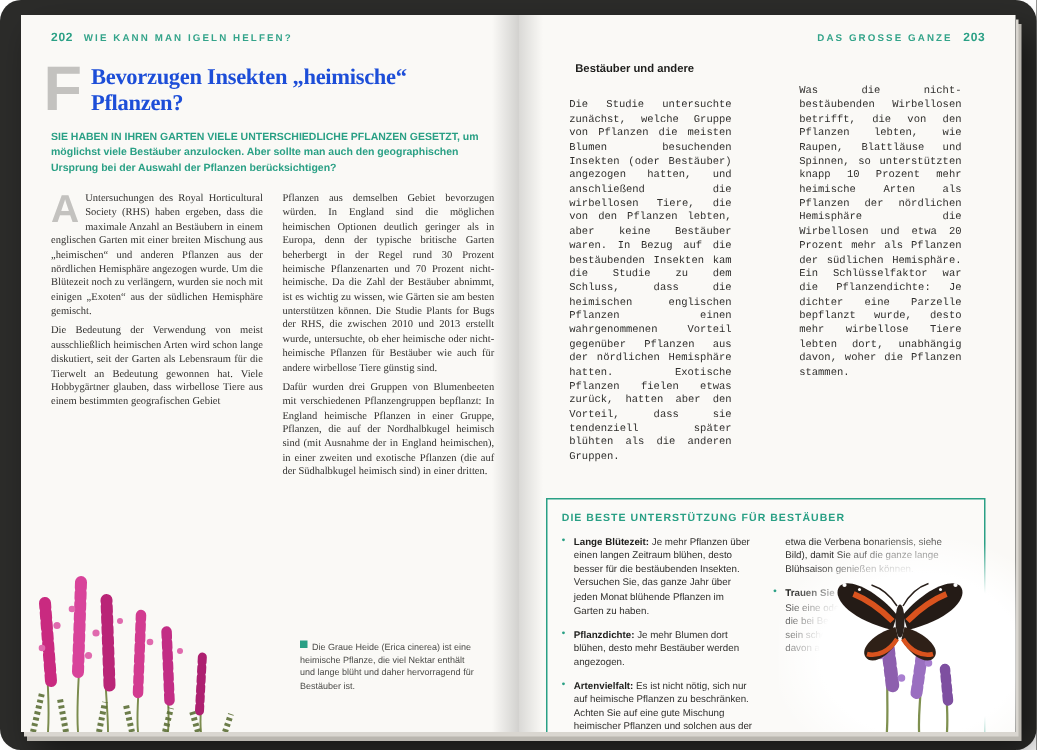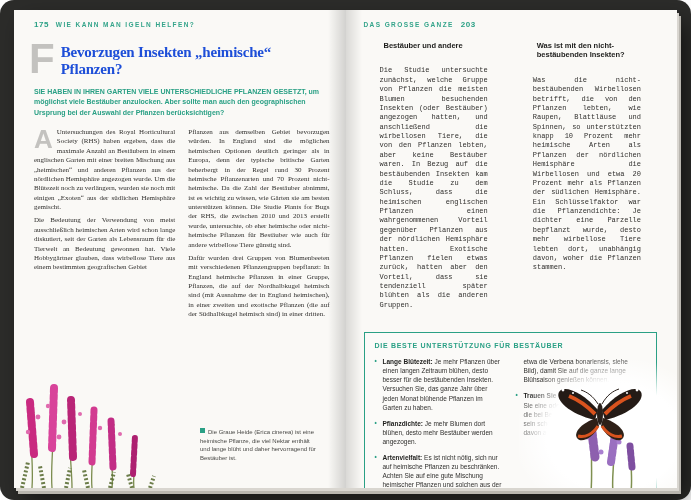--- a/index.html
+++ b/index.html
@@ -22,21 +22,21 @@
     background:linear-gradient(to left, rgba(0,0,0,.16), rgba(0,0,0,0));pointer-events:none;
   }
   .page-right::before{
     content:"";position:absolute;top:0;bottom:0;left:0;width:16px;
     background:linear-gradient(to right, rgba(0,0,0,.13), rgba(0,0,0,0));pointer-events:none;z-index:5;
   }
   .content{position:absolute;inset:0;padding:10px 16px 0 20px;}
   .page-right .content{padding:10px 20px 0 18px;}
 
   .runhead{display:flex;align-items:baseline;gap:7px;color:#2aa085;}
-  .runhead.right{justify-content:flex-start;}
+  .runhead.right{justify-content:flex-end;}
   .folio{font-weight:bold;font-size:8px;letter-spacing:.5px;}
   .runtitle{font-size:6.5px;letter-spacing:1.4px;text-transform:uppercase;font-weight:bold;opacity:.95;}
 
   .titlerow{display:flex;margin-top:15px;gap:7px;align-items:flex-start;}
   .qmark{font-weight:bold;font-size:42px;line-height:.72;color:#c3c2bf;margin-left:-5px;letter-spacing:-1px;}
   .title{
     font-family:"Liberation Serif",serif;font-weight:bold;font-size:15px;line-height:1.12;
     color:#1d4ed8;width:262px;letter-spacing:-.2px;
   }
   .intro{
@@ -81,21 +81,21 @@
 </head>
 <body>
 
 <div class="frame"></div>
 
 <div class="spread">
 
   <div class="page page-left">
     <div class="content">
       <div class="runhead">
-        <span class="folio">175</span>
+        <span class="folio">202</span>
         <span class="runtitle">Wie kann man Igeln helfen?</span>
       </div>
 
       <div class="titlerow">
         <div class="qmark">F</div>
         <div class="title">Bevorzugen Insekten „heimische“ Pflanzen?</div>
       </div>
 
       <div class="intro">SIE HABEN IN IHREN GARTEN VIELE UNTERSCHIEDLICHE PFLANZEN GESETZT, um möglichst viele Bestäuber anzulocken. Aber sollte man auch den geographischen Ursprung bei der Auswahl der Pflanzen berücksichtigen?</div>
 
@@ -162,21 +162,20 @@
         <span class="runtitle">Das große Ganze</span>
         <span class="folio">203</span>
       </div>
 
       <div class="cols-right">
         <div class="rcol">
           <p class="colhead">Bestäuber und andere</p>
           <p class="coltext">Die Studie untersuchte zunächst, welche Gruppe von Pflanzen die meisten Blumen besuchenden Insekten (oder Bestäuber) angezogen hatten, und anschließend die wirbellosen Tiere, die von den Pflanzen lebten, aber keine Bestäuber waren. In Bezug auf die bestäubenden Insekten kam die Studie zu dem Schluss, dass die heimischen englischen Pflanzen einen wahrgenommenen Vorteil gegenüber Pflanzen aus der nördlichen Hemisphäre hatten. Exotische Pflanzen fielen etwas zurück, hatten aber den Vorteil, dass sie tendenziell später blühten als die anderen Gruppen.</p>
         </div>
         <div class="rcol">
-          <p class="colhead">Was ist mit den nicht-bestäubenden Insekten?</p>
           <p class="coltext">Was die nicht-bestäubenden Wirbellosen betrifft, die von den Pflanzen lebten, wie Raupen, Blattläuse und Spinnen, so unterstützten knapp 10 Prozent mehr heimische Arten als Pflanzen der nördlichen Hemisphäre die Wirbellosen und etwa 20 Prozent mehr als Pflanzen der südlichen Hemisphäre. Ein Schlüsselfaktor war die Pflanzendichte: Je dichter eine Parzelle bepflanzt wurde, desto mehr wirbellose Tiere lebten dort, unabhängig davon, woher die Pflanzen stammen.</p>
         </div>
       </div>
 
       <div class="tipbox">
         <div class="tipbox-title">DIE BESTE UNTERSTÜTZUNG FÜR BESTÄUBER</div>
         <div class="tip-cols">
           <div class="tip-col">
             <div class="bullet">
               <b>Lange Blütezeit:</b> <span>Je mehr Pflanzen über einen langen Zeitraum blühen, desto besser für die bestäubenden Insekten. Versuchen Sie, das ganze Jahr über jeden Monat blühende Pflanzen im Garten zu haben.</span>

